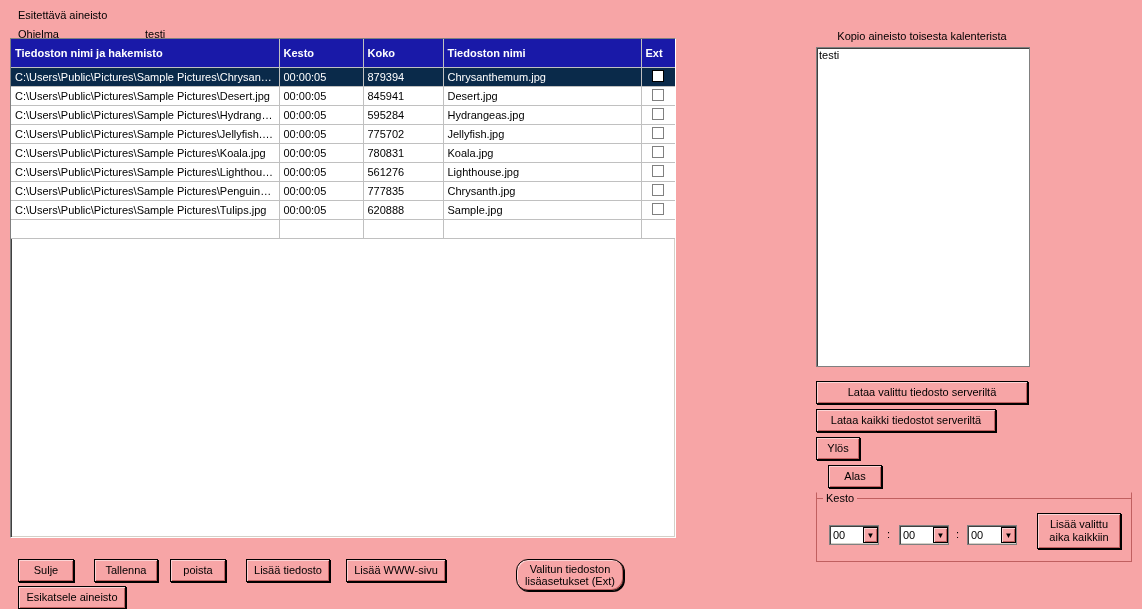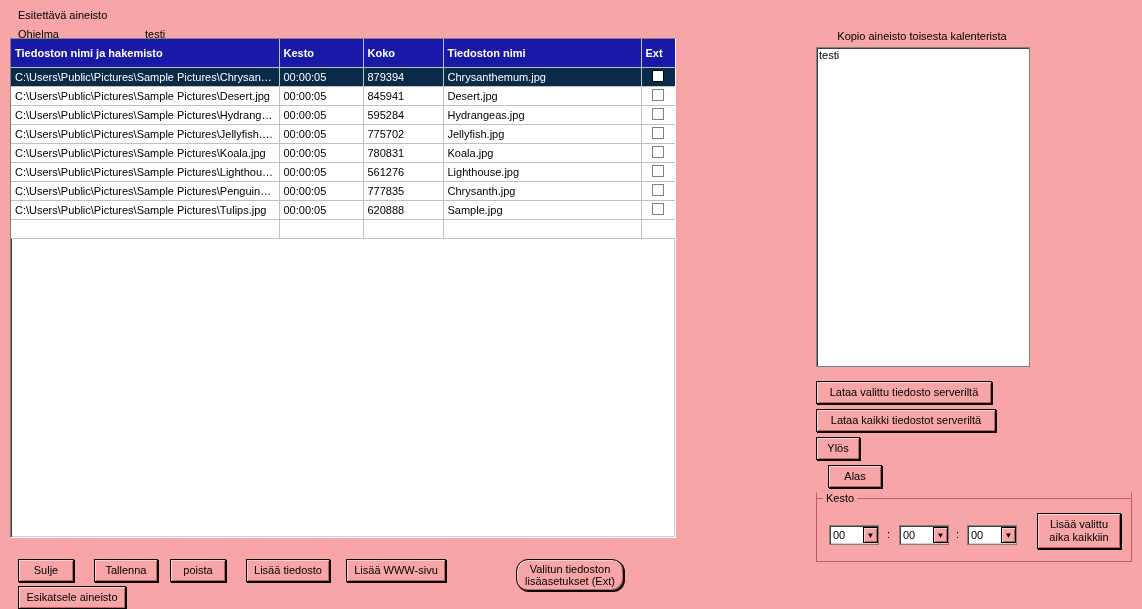--- a/index.html
+++ b/index.html
@@ -103,21 +103,21 @@
     position: absolute;
     left: 816px; top: 47px;
     width: 214px; height: 320px;
     background: #fff;
     border: 1px solid #808080;
     box-shadow: inset 1px 1px 0 #404040, inset -1px -1px 0 #fff;
     padding: 1px 2px;
     font-size: 11px;
     overflow: auto;
   }
-  .btn-r1 { left: 816px; top: 381px; width: 176px; }
+  .btn-r1 { left: 816px; top: 381px; width: 212px; }
   .btn-r2 { left: 816px; top: 409px; width: 180px; }
   .btn-r3 { left: 816px; top: 437px; width: 44px; }
   .btn-r4 { left: 816px; top: 465px; width: 54px; margin-left: 12px; }
 
   
   .kesto-box {
     position: absolute;
     left: 816px; top: 492px;
     width: 316px; height: 70px;
     border: 1px solid #c06060;

